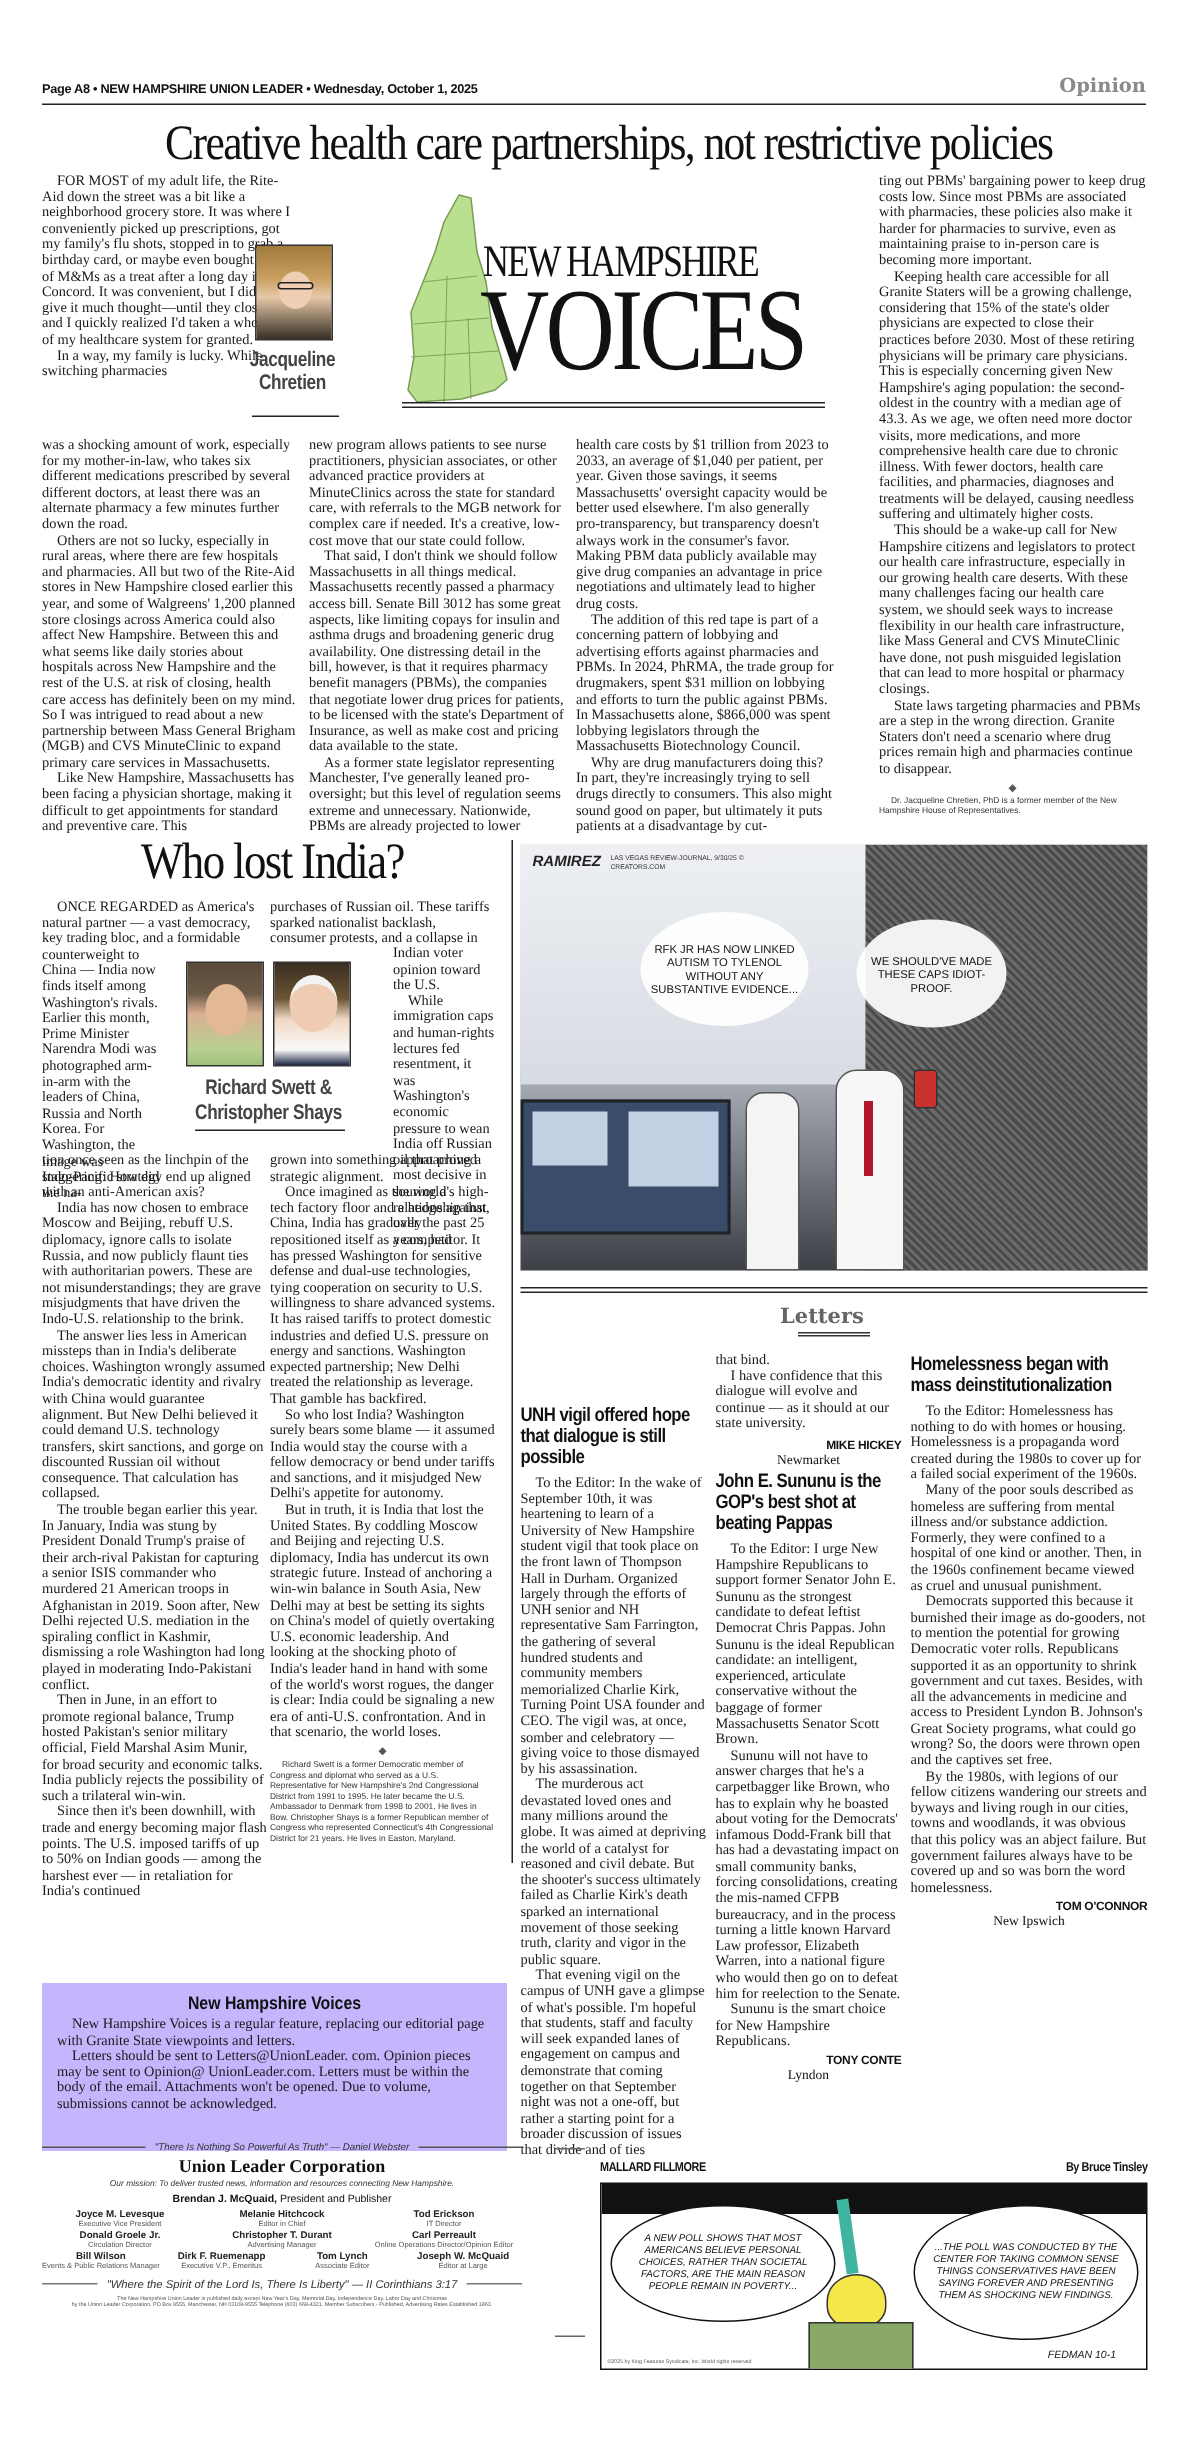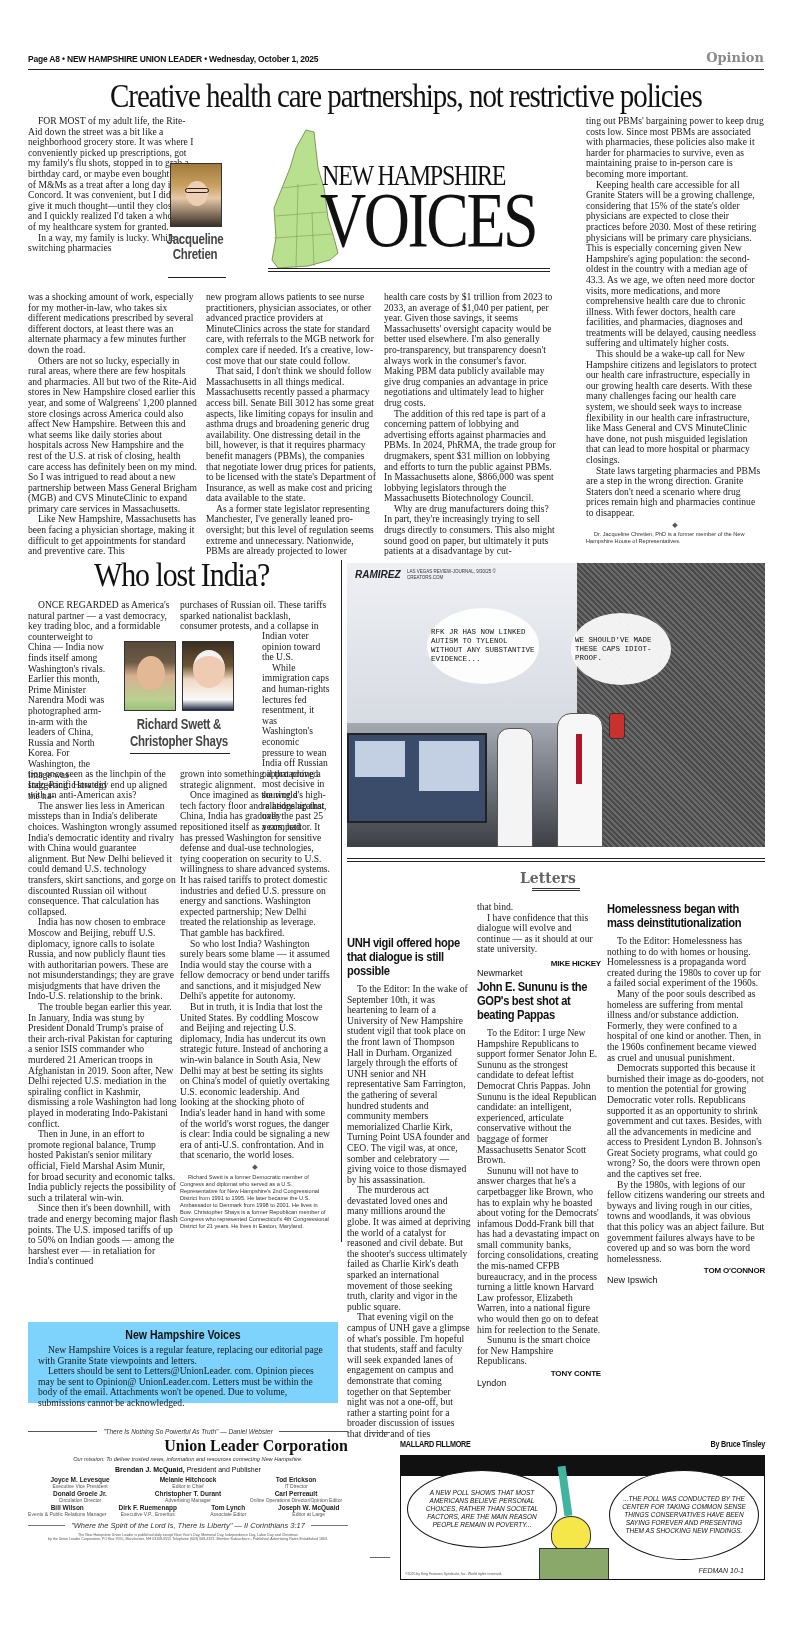--- a/index.html
+++ b/index.html
@@ -14,27 +14,27 @@
 .masthead .left{position:absolute;left:0;top:2px;font-family:"Liberation Sans",sans-serif;font-size:8.5px;font-weight:bold;letter-spacing:-0.2px}
 .masthead .left span.light{font-weight:bold}
 .masthead .right{position:absolute;right:0;top:-2px;font-family:"DejaVu Serif",serif;font-size:13px;font-weight:bold;color:#8a8a8a}
 .headline{font-family:"Liberation Serif",serif;color:#111;letter-spacing:-1.2px;transform:scaleX(0.88);transform-origin:left top;white-space:nowrap}
 .byline-name{font-family:"Liberation Sans",sans-serif;font-weight:bold;color:#444;text-align:center;transform:scaleX(0.82);letter-spacing:-0.3px}
 .photo{background:#888;border:1px solid #333}
 .rule{height:1.2px;background:#222}
 .drule{border-top:1.5px solid #222;border-bottom:1px solid #222;height:4px}
 .letter-head{font-family:"Liberation Sans",sans-serif;font-weight:bold;font-size:13px;line-height:14px;color:#111;letter-spacing:-0.4px;transform:scaleX(0.86);transform-origin:left top;width:116%}
 .sig{font-family:"Liberation Sans",sans-serif;font-weight:bold;font-size:8px;text-align:right;letter-spacing:-0.2px}
-.sigloc{font-family:Liberation Sans, sans-serif;font-size:9px;text-align:left}
+.sigloc{font-family:Liberation Serif, serif;font-size:9px;text-align:center}
 .small-sans{font-family:"Liberation Sans",sans-serif}
 .staff{font-family:"Liberation Sans",sans-serif;text-align:center}
 .staff .n{font-weight:bold;font-size:6.5px;color:#222}
 .staff .t{font-size:5px;color:#555}
 .bubble{position:absolute;background:#fff;border:1.5px solid #111;border-radius:50%;display:flex;align-items:center;justify-content:center;text-align:center;font-family:"Liberation Sans",sans-serif;font-size:6.5px;line-height:8px;font-style:italic;text-transform:uppercase;color:#111;padding:6px}
-.cart-bubble{position:absolute;background:rgba(255,255,255,0.92);border-radius:50%;display:flex;align-items:center;justify-content:center;text-align:left;font-family:Liberation Mono, monospace;font-size:7.5px;line-height:9px;color:#111;text-transform:uppercase;padding:4px}
+.cart-bubble{position:absolute;background:rgba(255,255,255,0.92);border-radius:50%;display:flex;align-items:center;justify-content:center;text-align:center;font-family:Liberation Sans, sans-serif;font-size:7.5px;line-height:9px;color:#111;text-transform:uppercase;padding:4px}
 </style>
 </head>
 <body>
 
 <div class="abs masthead">
   <div class="left">
     <span>Page A8</span> •
     <span>NEW HAMPSHIRE UNION LEADER</span> •
     <span class="light">Wednesday, October 1, 2025</span>
   </div>
@@ -117,22 +117,22 @@
   <div style="position:absolute;left:10px;top:8px;width:32px;height:38px;border-radius:50%;background:#efcbb4;border-top:6px solid #f2f2f2;"></div>
 </div>
 <div class="abs byline-name" style="left:112px;top:716px;width:134px;font-size:14px;line-height:17px;">
   <div>Richard Swett &amp;</div>
   <div>Christopher Shays</div>
 </div>
 <div class="abs rule" style="left:130px;top:753px;width:100px;height:1px;"></div>
 
 <div class="abs body-text" style="left:28px;top:769px;width:150px;">
   <p class="noind">tion once seen as the linchpin of the Indo-Pacific strategy end up aligned with an anti-American axis?</p>
+  <p>India has now chosen to embrace Moscow and Beijing, rebuff U.S. diplomacy, ignore calls to isolate Russia, and now publicly flaunt ties with authoritarian powers. These are not misunderstandings; they are grave misjudgments that have driven the Indo-U.S. relationship to the brink.</p>
   <p>The answer lies less in American missteps than in India's deliberate choices. Washington wrongly assumed India's democratic identity and rivalry with China would guarantee alignment. But New Delhi believed it could demand U.S. technology transfers, skirt sanctions, and gorge on discounted Russian oil without consequence. That calculation has collapsed.</p>
-  <p>India has now chosen to embrace Moscow and Beijing, rebuff U.S. diplomacy, ignore calls to isolate Russia, and now publicly flaunt ties with authoritarian powers. These are not misunderstandings; they are grave misjudgments that have driven the Indo-U.S. relationship to the brink.</p>
   <p>The trouble began earlier this year. In January, India was stung by President Donald Trump's praise of their arch-rival Pakistan for capturing a senior ISIS commander who murdered 21 American troops in Afghanistan in 2019. Soon after, New Delhi rejected U.S. mediation in the spiraling conflict in Kashmir, dismissing a role Washington had long played in moderating Indo-Pakistani conflict.</p>
   <p>Then in June, in an effort to promote regional balance, Trump hosted Pakistan's senior military official, Field Marshal Asim Munir, for broad security and economic talks. India publicly rejects the possibility of such a trilateral win-win.</p>
   <p>Since then it's been downhill, with trade and energy becoming major flash points. The U.S. imposed tariffs of up to 50% on Indian goods — among the harshest ever — in retaliation for India's continued</p>
 </div>
 
 <div class="abs body-text" style="left:180px;top:769px;width:150px;">
   <p class="noind">grown into something approaching a strategic alignment.</p>
   <p>Once imagined as the world's high-tech factory floor and a hedge against China, India has gradually repositioned itself as a competitor. It has pressed Washington for sensitive defense and dual-use technologies, tying cooperation on security to U.S. willingness to share advanced systems. It has raised tariffs to protect domestic industries and defied U.S. pressure on energy and sanctions. Washington expected partnership; New Delhi treated the relationship as leverage. That gamble has backfired.</p>
   <p>So who lost India? Washington surely bears some blame — it assumed India would stay the course with a fellow democracy or bend under tariffs and sanctions, and it misjudged New Delhi's appetite for autonomy.</p>
   <p>But in truth, it is India that lost the United States. By coddling Moscow and Beijing and rejecting U.S. diplomacy, India has undercut its own strategic future. Instead of anchoring a win-win balance in South Asia, New Delhi may at best be setting its sights on China's model of quietly overtaking U.S. economic leadership. And looking at the shocking photo of India's leader hand in hand with some of the world's worst rogues, the danger is clear: India could be signaling a new era of anti-U.S. confrontation. And in that scenario, the world loses.</p>
@@ -200,35 +200,35 @@
   <div class="body-text" style="margin-top:6px">
     <p>To the Editor: Homelessness has nothing to do with homes or housing. Homelessness is a propaganda word created during the 1980s to cover up for a failed social experiment of the 1960s.</p>
     <p>Many of the poor souls described as homeless are suffering from mental illness and/or substance addiction. Formerly, they were confined to a hospital of one kind or another. Then, in the 1960s confinement became viewed as cruel and unusual punishment.</p>
     <p>Democrats supported this because it burnished their image as do-gooders, not to mention the potential for growing Democratic voter rolls. Republicans supported it as an opportunity to shrink government and cut taxes. Besides, with all the advancements in medicine and access to President Lyndon B. Johnson's Great Society programs, what could go wrong? So, the doors were thrown open and the captives set free.</p>
     <p>By the 1980s, with legions of our fellow citizens wandering our streets and byways and living rough in our cities, towns and woodlands, it was obvious that this policy was an abject failure. But government failures always have to be covered up and so was born the word homelessness.</p>
   </div>
   <div class="sig" style="margin-top:2px">TOM O'CONNOR</div>
   <div class="sigloc">New Ipswich</div>
 </div>
 
-<div class="abs" style="left:28px;top:1322px;width:310px;height:81px;background:#7dd3fc;padding:6px 10px">
+<div class="abs" style="left:28px;top:1322px;width:310px;height:112px;background:#c4b5fd;padding:6px 10px">
   <div style="text-align:center;font-family:'Liberation Sans',sans-serif;font-weight:bold;font-size:12px;color:#111;margin-bottom:3px;transform:scaleX(0.88)">New Hampshire Voices</div>
   <div class="body-text" style="font-size:9.6px;line-height:10.6px">
     <p>New Hampshire Voices is a regular feature, replacing our editorial page with Granite State viewpoints and letters.</p>
     <p>Letters should be sent to Letters@UnionLeader. com. Opinion pieces may be sent to Opinion@ UnionLeader.com. Letters must be within the body of the email. Attachments won't be opened. Due to volume, submissions cannot be acknowledged.</p>
   </div>
 </div>
 
 <div class="abs" style="left:28px;top:1428px;width:320px;">
   <div style="display:flex;align-items:center;gap:6px">
     <div style="flex:1;height:1px;background:#555"></div>
     <div class="small-sans" style="font-size:6.5px;font-style:italic;color:#333;white-space:nowrap">"There Is Nothing So Powerful As Truth" — Daniel Webster</div>
     <div style="flex:1;height:1px;background:#555"></div>
   </div>
-  <div class="serif" style="text-align:right;font-size:16px;font-weight:bold;margin-top:2px">Union Leader Corporation</div>
+  <div class="serif" style="text-align:center;font-size:12px;font-weight:bold;margin-top:2px">Union Leader Corporation</div>
   <div class="small-sans" style="text-align:center;font-size:5.6px;font-style:italic;color:#333;margin-top:1px">Our mission: To deliver trusted news, information and resources connecting New Hampshire.</div>
   <div class="small-sans" style="text-align:center;font-size:7px;margin-top:4px">
     <b>Brendan J. McQuaid,</b>
     <span>President and Publisher</span>
   </div>
   <div style="display:grid;grid-template-columns:1fr 1fr 1fr;gap:1px 4px;margin-top:3px">
     <div class="staff">
         <div class="n">Joyce M. Levesque</div>
         <div class="t">Executive Vice President</div>
       </div>

